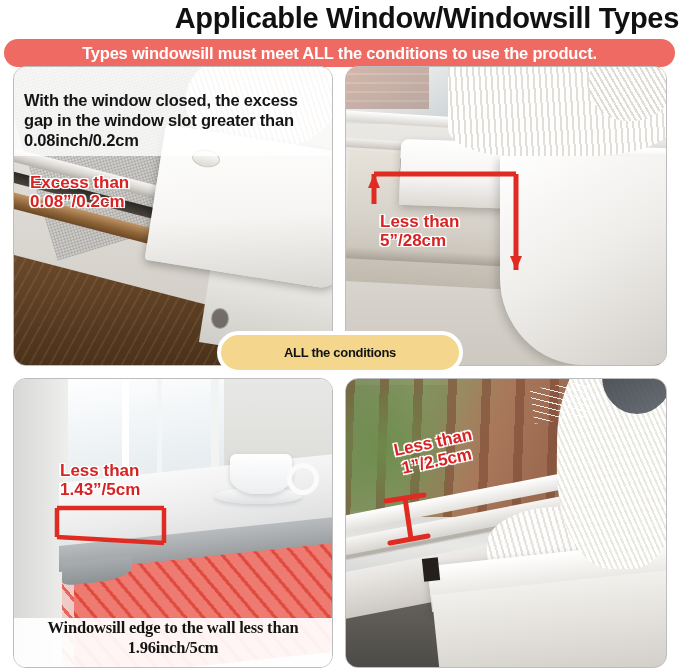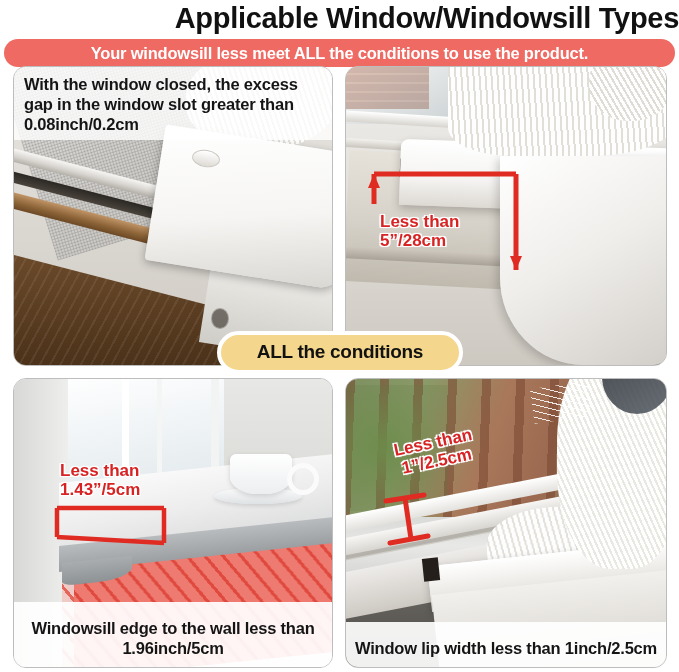--- a/index.html
+++ b/index.html
@@ -60,28 +60,29 @@
   
   .caption{
     position:absolute;
     left:0;right:0;
     background:rgba(255,255,255,0.80);
     color:#151515;
     font-size:16.5px;
     font-weight:bold;
     line-height:1.22;
     letter-spacing:-0.2px;
-    padding:7px 10px 6px 10px;
+    padding:23px 10px 6px 10px;
     box-sizing:border-box;
   }
   .caption-top{top:0;text-align:left;}
   .caption-bottom{
     bottom:0;text-align:center;
     background:rgba(255,255,255,0.92);
-    padding:16px 8px 9px 8px;
+    padding:0 8px 9px 8px;
+    font-family:Liberation Serif, serif;
   }
 
   
   .measure{
     position:absolute;
     color:#d72323;
     font-weight:bold;
     font-size:17px;
     line-height:1.12;
     text-shadow:
@@ -96,21 +97,21 @@
     position:absolute;
     left:217px;top:331px;
     width:246px;height:43px;
     border-radius:29px;
     background:#f4d78c;
     border:4px solid #ffffff;
     box-sizing:border-box;
     display:flex;
     align-items:center;justify-content:center;
     color:#121212;
-    font-size:19px;
+    font-size:13px;
     font-weight:bold;
     line-height:1.17;
     letter-spacing:-0.3px;
     z-index:40;
     white-space:nowrap;
   }
 
   
 
   
@@ -277,21 +278,21 @@
     background:linear-gradient(150deg,#2e3338,#596068);opacity:.9;}
   .br-whisk{position:absolute;right:24%;top:2%;width:18%;height:12%;
     background:repeating-linear-gradient(22deg,rgba(255,255,255,.85) 0 1px,transparent 1px 6px);
     transform:rotate(-8deg);}
 </style>
 </head>
 <body>
 
 <div id="header-title">Applicable Window/Windowsill Types</div>
 <div id="condition-banner">
-  <span>Your windowsill less meet ALL the conditions to use the product.</span>
+  <span>Types windowsill must meet ALL the conditions to use the product.</span>
 </div>
 
 <div id="panel-grid">
 
   <div class="panel" id="panel-top-left">
     <div class="photo">
       <div class="tl-bg"></div>
       <div class="tl-wood2">
         <div class="tl-woodgrain"></div>
       </div>
@@ -299,20 +300,24 @@
       <div class="tl-rail"></div>
       <div class="tl-dark"></div>
       <div class="tl-wood1"></div>
       <div class="tl-fur"></div>
       <div class="tl-plate"></div>
       <div class="tl-bracket"></div>
       <div class="tl-knob"></div>
       <div class="tl-screw"></div>
     </div>
 
+    <div class="measure" style="left:16px;top:106px;">
+      <div>Excess than</div>
+      <div>0.08”/0.2cm</div>
+    </div>
 
     <div class="caption caption-top">With the window closed, the excess gap in the window slot greater than 0.08inch/0.2cm</div>
   </div>
 
   <div class="panel" id="panel-top-right">
     <div class="photo">
       <div class="tr-bg"></div>
       <div class="tr-brick"></div>
       <div class="tr-glass"></div>
       <div class="tr-sill"></div>
@@ -394,19 +399,18 @@
 
     <svg style="position:absolute;left:34px;top:112px;" width="80" height="60">
       <path d="M6,10 L44,4 M25,7 L31,48 M10,52 L48,45" stroke="#e02b22" stroke-width="5" fill="none" stroke-linecap="round"></path>
     </svg>
 
     <div class="measure" style="left:50px;top:62px;transform:rotate(-12deg);transform-origin:0 50%;text-align:center;">
       <div>Less than</div>
       <div>1”/2.5cm</div>
     </div>
 
-    <div class="caption caption-bottom">Window lip width less than 1inch/2.5cm</div>
   </div>
 </div>
 
 <div id="center-badge">
   <span>ALL the conditions</span>
 </div>
 
 </body></html>

